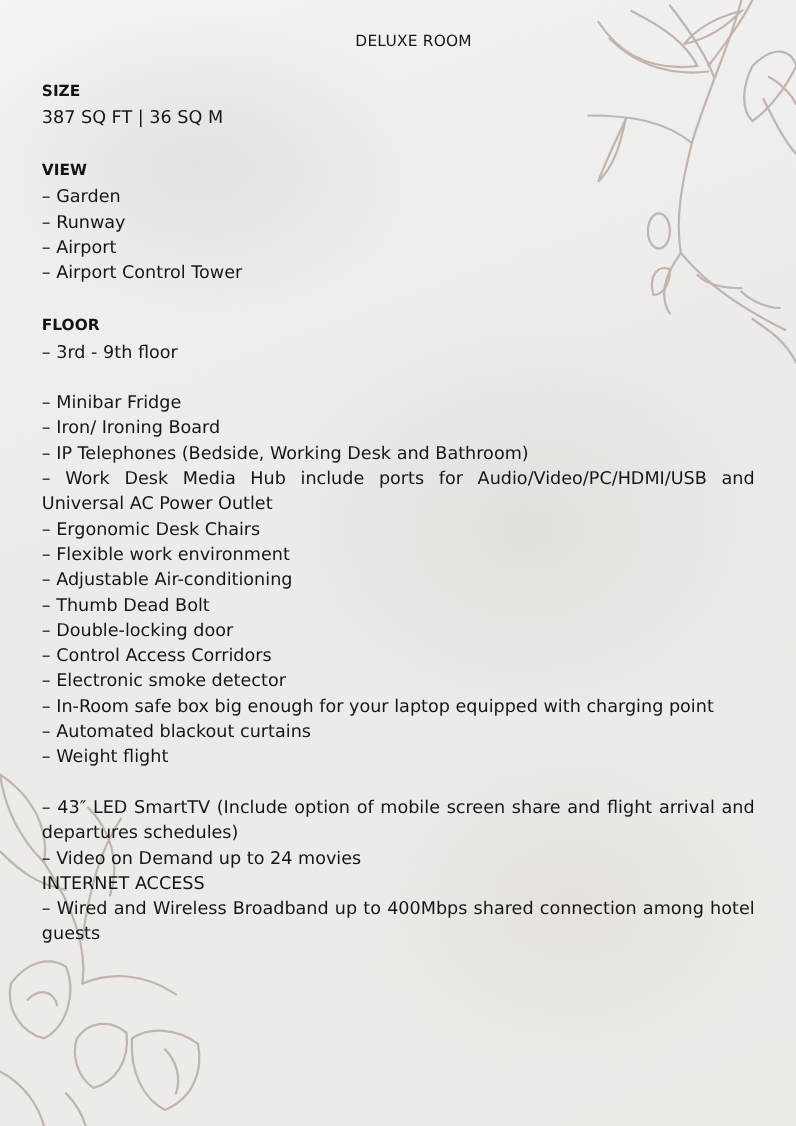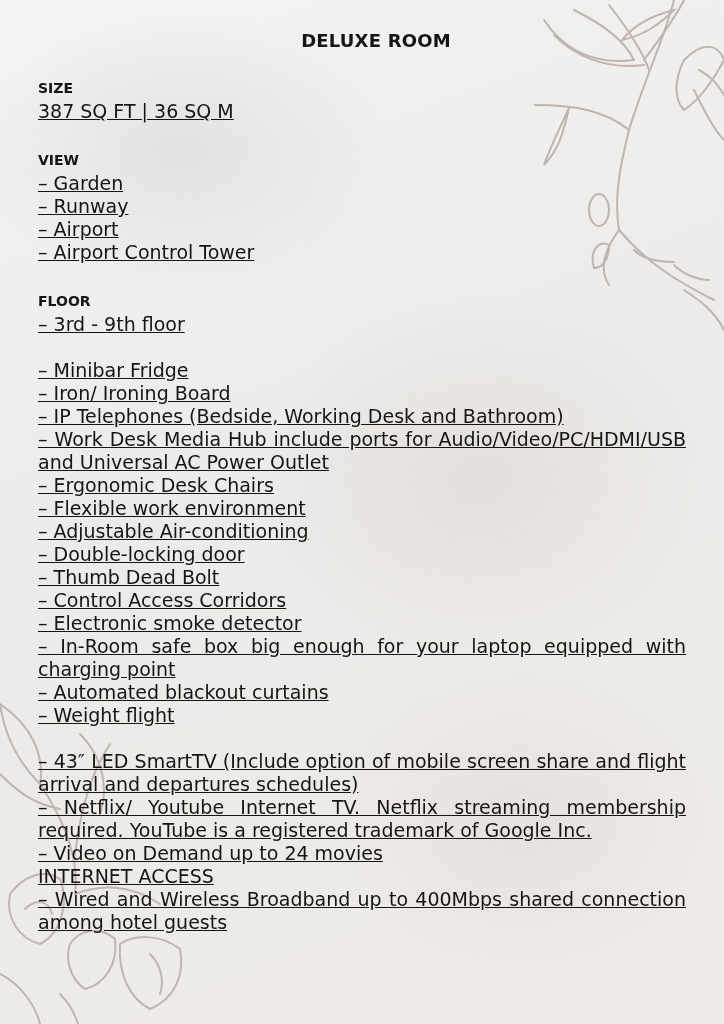--- a/index.html
+++ b/index.html
@@ -14,26 +14,26 @@
     background:
       radial-gradient(ellipse 300px 200px at 180px 150px, rgba(200,200,200,0.35), transparent 70%),
       radial-gradient(ellipse 320px 260px at 480px 480px, rgba(210,200,195,0.35), transparent 70%),
       radial-gradient(ellipse 280px 220px at 520px 820px, rgba(215,205,200,0.35), transparent 70%),
       linear-gradient(160deg, #f3f3f2 0%, #ecebe9 45%, #eeebe7 100%);
   }
   .floral { position: absolute; pointer-events: none; }
   .floral path, .floral ellipse { fill: none; stroke: #bfb5ad; stroke-width: 2; stroke-linecap: round; }
   .content { position: absolute; left: 38px; top: 30px; width: 648px; }
   .title {
-    text-align: center; font-weight: bold; font-size: 18px; letter-spacing: 0.2px;
+    text-align: center; font-weight: normal; font-size: 14px; letter-spacing: 0.2px;
     margin: 0 0 8px 0; padding-left: 28px;
   }
   .section { margin-bottom: 23px; }
   .heading { font-weight: bold; font-size: 14px; line-height: 23px; margin-top: 26px; }
-  .line { font-size: 19px; line-height: 23px; text-align: justify; text-decoration: underline; }
+  .line { font-size: 16px; line-height: 23px; text-align: justify; }
   .tight { margin-bottom: 0; }
 </style>
 </head>
 <body>
 
 <div class="paper"></div>
 
 <svg class="floral" style="right:0; top:0;" width="190" height="340" viewBox="0 0 190 340">
   <path d="M10 20 C 30 50, 60 65, 100 60 C 90 40, 70 25, 40 10"></path>
   <path d="M20 35 C 40 55, 70 70, 110 65"></path>
@@ -93,32 +93,31 @@
   </div>
 
   <div class="section">
     <div class="line">– Minibar Fridge</div>
     <div class="line">– Iron/ Ironing Board</div>
     <div class="line">– IP Telephones (Bedside, Working Desk and Bathroom)</div>
     <div class="line">– Work Desk Media Hub include ports for Audio/Video/PC/HDMI/USB and Universal AC Power Outlet</div>
     <div class="line">– Ergonomic Desk Chairs</div>
     <div class="line">– Flexible work environment</div>
     <div class="line">– Adjustable Air-conditioning</div>
+    <div class="line">– Thumb Dead Bolt</div>
     <div class="line">– Double-locking door</div>
-    <div class="line">– Thumb Dead Bolt</div>
     <div class="line">– Control Access Corridors</div>
     <div class="line">– Electronic smoke detector</div>
     <div class="line">– In-Room safe box big enough for your laptop equipped with charging point</div>
     <div class="line">– Automated blackout curtains</div>
     <div class="line">– Weight flight</div>
   </div>
 
   <div class="section tight">
     <div class="line">– 43″ LED SmartTV (Include option of mobile screen share and flight arrival and departures schedules)</div>
-    <div class="line">– Netflix/ Youtube Internet TV. Netflix streaming membership required. YouTube is a registered trademark of Google Inc.</div>
     <div class="line">– Video on Demand up to 24 movies</div>
   </div>
 
   <div class="section tight">
     <div class="line">INTERNET ACCESS</div>
     <div class="line">– Wired and Wireless Broadband up to 400Mbps shared connection among hotel guests</div>
   </div>
 </div>
 
 </body></html>

